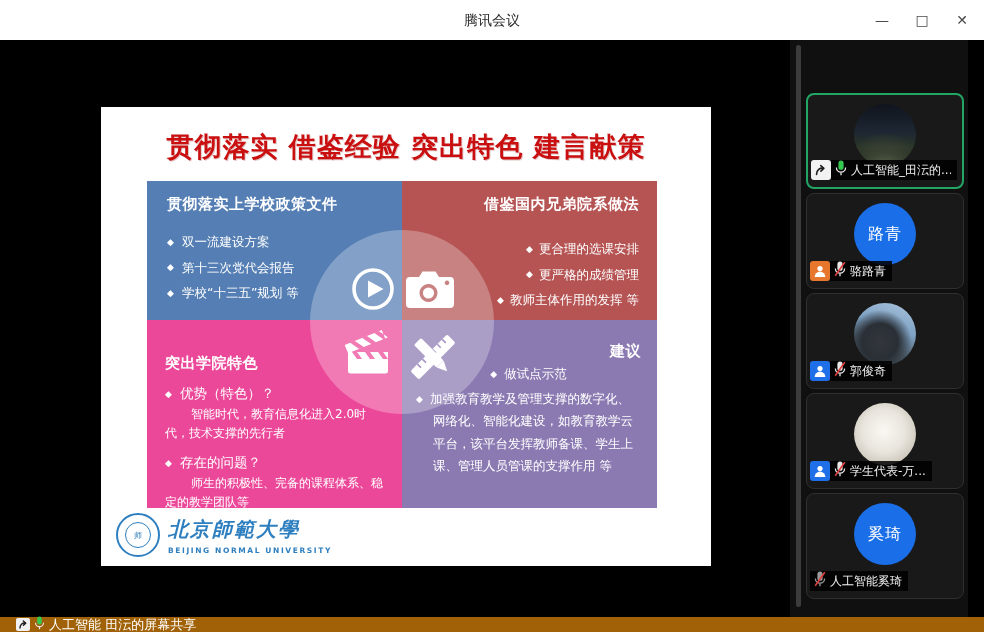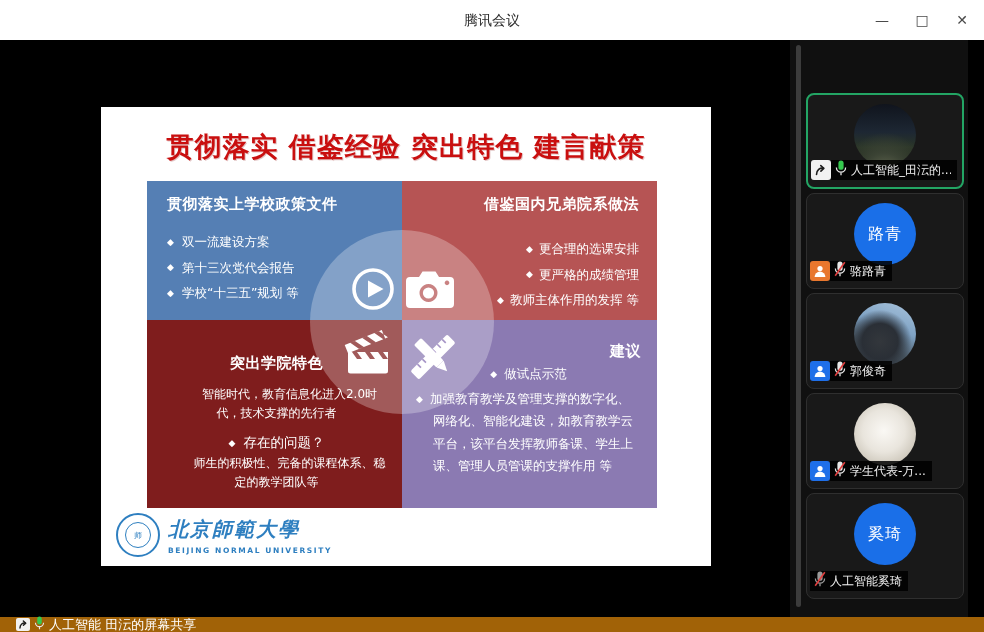--- a/index.html
+++ b/index.html
@@ -22,21 +22,21 @@
   .slide-title { position:absolute; left:0; top:22px; width:100%; text-align:center;
     font-size:27px; font-weight:bold; color:#c90f0f; letter-spacing:1px;
     text-shadow:1px 1px 0 rgba(140,20,20,.25); }
 
   .quad-grid { position:absolute; left:46px; top:74px; width:510px; height:327px;
     display:grid; grid-template-columns:255px 255px; grid-template-rows:139px 188px; }
   .quad { position:relative; color:#fff; overflow:hidden; }
   .quad-inner { position:relative; z-index:3; height:100%; }
   .q-tl { background:#557fb4; }
   .q-tr { background:#b65454; }
-  .q-bl { background:#7f1d1d;text-align:center; }
+  .q-bl { background:#ec4899; }
   .q-br { background:#8b7ab2; }
 
   .q-tl .quad-inner { padding:14px 16px 0 20px; }
   .q-tr .quad-inner { padding:14px 18px 0 16px; text-align:right; }
   .q-bl .quad-inner { padding:34px 14px 0 18px; }
   .q-br .quad-inner { padding:14px 16px 0 14px; }
 
   .quad-header { font-size:15px; font-weight:bold; letter-spacing:.5px; }
   .bullets { margin-top:15px; }
   .q-tr .bullets { margin-top:22px; }
@@ -150,20 +150,21 @@
               <div class="bullet">更严格的成绩管理</div>
               <div class="bullet">教师主体作用的发挥 等</div>
             </div>
           </div>
         </div>
 
         <div class="quad q-bl">
           <div class="quad-inner">
             <div class="quad-header">突出学院特色</div>
             <div class="qa-item">
+              <div class="qa-q">优势（特色）？</div>
               <div class="qa-a">智能时代，教育信息化进入2.0时代，技术支撑的先行者</div>
             </div>
             <div class="qa-item">
               <div class="qa-q">存在的问题？</div>
               <div class="qa-a">师生的积极性、完备的课程体系、稳定的教学团队等</div>
             </div>
           </div>
         </div>
 
         <div class="quad q-br">

